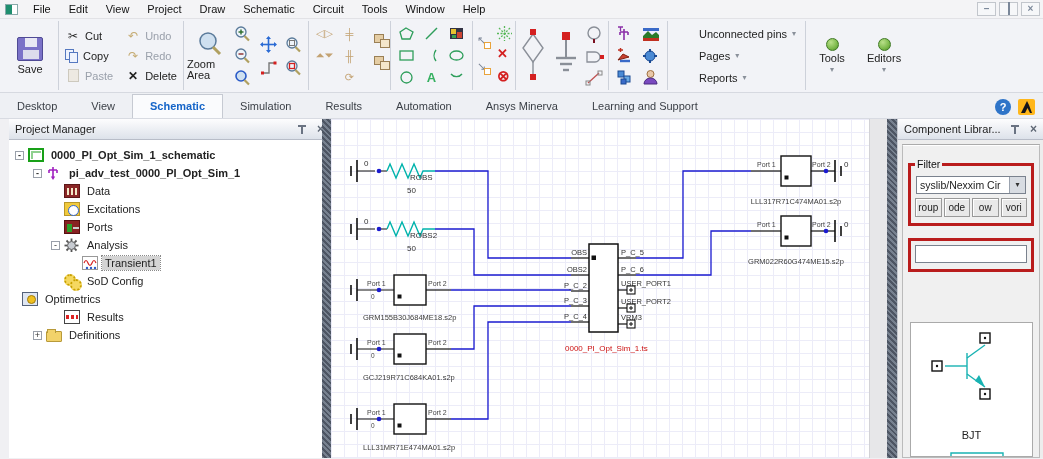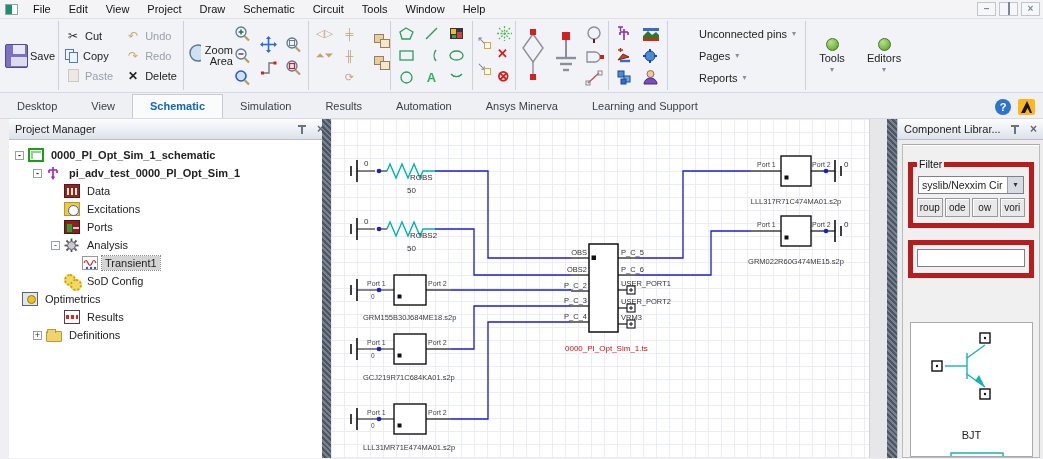--- a/index.html
+++ b/index.html
@@ -12,21 +12,21 @@
   .menu-item { padding:14px 9px; font-size:11px; color:#111; cursor:default; }
   .tb-spacer { flex:1; }
   .winbtn { width:19px; height:14px; margin-right:3px; border:1px solid #c2c6cc; background:#f6f7f9; color:#7a8799;
     font-size:10px; line-height:12px; text-align:center; font-weight:bold; }
   .winbtn .box { width:7px; height:6px; border:1px solid #7a8799; margin:3px auto 0; }
 
   
   .toolbar { height:74px; background:#f2f3f7; border-bottom:1px solid #d6d9e0; display:flex; align-items:stretch; padding:2px 0 2px 2px; }
   .tg { display:flex; align-items:center; padding:0 3px; }
   .tg.brd { border-right:1px solid #cdd1da; }
-  .bigbtn { width:50px; display:flex; flex-direction:row; align-items:center; justify-content:center; gap:2px; font-size:11px; }
+  .bigbtn { width:50px; display:flex; flex-direction:column; align-items:center; justify-content:center; gap:2px; font-size:11px; }
   .col3 { display:flex; flex-direction:column; justify-content:space-between; padding:3px 0; }
   .cmd { display:flex; align-items:center; gap:4px; height:20px; padding:0 3px; font-size:11px; white-space:nowrap; }
   .cmd.dis { color:#9aa0ab; }
   .gicon { display:inline-flex; width:16px; height:15px; align-items:center; justify-content:center; font-size:12px; }
   .stack { display:flex; flex-direction:column; justify-content:space-around; }
   .grid2 { display:grid; grid-template-columns:24px 24px; grid-auto-rows:23px; align-items:center; justify-items:center; }
   .grid3 { display:grid; grid-template-columns:25px 25px 25px; grid-auto-rows:22px; align-items:center; justify-items:center; }
   .shape { color:#2e9e5b; font-size:12px; }
   .ddstack { display:flex; flex-direction:column; justify-content:space-between; padding:4px 2px; }
   .ddrow { display:flex; align-items:center; gap:5px; font-size:11px; white-space:nowrap; padding:1px 4px;margin-left:22px; }
@@ -110,21 +110,21 @@
   
   .canvas { position:absolute; left:331px; top:0; width:538px; height:339px; background:#fff;
     background-image:linear-gradient(#ececf8 1px,transparent 1px),linear-gradient(90deg,#ececf8 1px,transparent 1px);
     background-size:13px 13px; }
   .vscroll { position:absolute; left:869px; top:0; width:18px; height:339px; background:#e7e7e9; border-left:1px solid #d2d2d6; }
 
   
   .clp { position:absolute; left:897px; top:0; right:0; height:339px; background:#ededed; border-left:1px solid #c6c9d0; }
   .clp-body { position:absolute; left:4px; right:3px; top:25px; bottom:0; background:#f0f0f0;
     border:1px solid #bbb; border-top:2px groove #fff; padding:4px 3px; }
-  fieldset { border:5px solid #b91c1c; margin:8px 2px 12px; padding:4px 4px 6px; }
+  fieldset { border:3px solid #b91c1c; margin:8px 2px 12px; padding:4px 4px 6px; }
   legend { font-size:10.5px; padding:0 2px; color:#111; }
   .ddbox { display:flex; height:18px; border:1px solid #7a828e; background:#fff; align-items:center; margin:2px 1px 4px; }
   .ddbox .val { flex:1; padding:0 3px; font-size:10.5px; white-space:nowrap; overflow:hidden; }
   .ddbox .btn { width:16px; height:16px; background:#d8dce2; border-left:1px solid #9aa2ae; text-align:center;
     font-size:8px; color:#333; line-height:16px; }
   .fbrow { display:flex; gap:2px; margin-top:3px; }
   .fbtn { height:19px; flex:1; background:#e8e8e8; border:1px solid #999; box-shadow:1px 1px 0 #fff inset;
     font-size:10px; overflow:hidden; white-space:nowrap; text-align:center; line-height:17px; padding:0 1px; }
   .searchin { display:block; width:100%; height:18px; border:1px solid #7a828e; background:#fff; font-size:11px; padding:0 3px; }
   .preview { position:absolute; left:7px; right:6px; top:176px; bottom:0; background:#fff; border:1px solid #aaa; overflow:hidden; }
@@ -194,21 +194,21 @@
           <span>Delete</span>
         </div>
     </div>
   </div>
   <div class="tg">
     <div class="bigbtn" style="width:46px">
       <svg width="26" height="26">
         <circle cx="11" cy="10" r="8" fill="#cfe0f0" stroke="#5a7a9a" stroke-width="1.5"></circle>
         <line x1="16" y1="16" x2="23" y2="23" stroke="#b0a060" stroke-width="3"></line>
       </svg>
-      <span style="text-align:right;line-height:11px">Zoom Area</span>
+      <span style="text-align:left;line-height:11px">Zoom Area</span>
     </div>
     <div class="stack" style="height:66px">
       <svg width="18" height="17">
           <circle cx="8" cy="7" r="5" fill="#eef4fa" stroke="#5a7a9a" stroke-width="1.3"></circle>
           <line x1="5.5" y1="7" x2="10.5" y2="7" stroke="#2a6a2a" stroke-width="1.4"></line>
           <line x1="8" y1="4.5" x2="8" y2="9.5" stroke="#2a6a2a" stroke-width="1.4"></line>
           <line x1="11.5" y1="11" x2="16" y2="15.5" stroke="#b0a060" stroke-width="2.2"></line>
         </svg>
       <svg width="18" height="17">
           <circle cx="8" cy="7" r="5" fill="#eef4fa" stroke="#5a7a9a" stroke-width="1.3"></circle>

